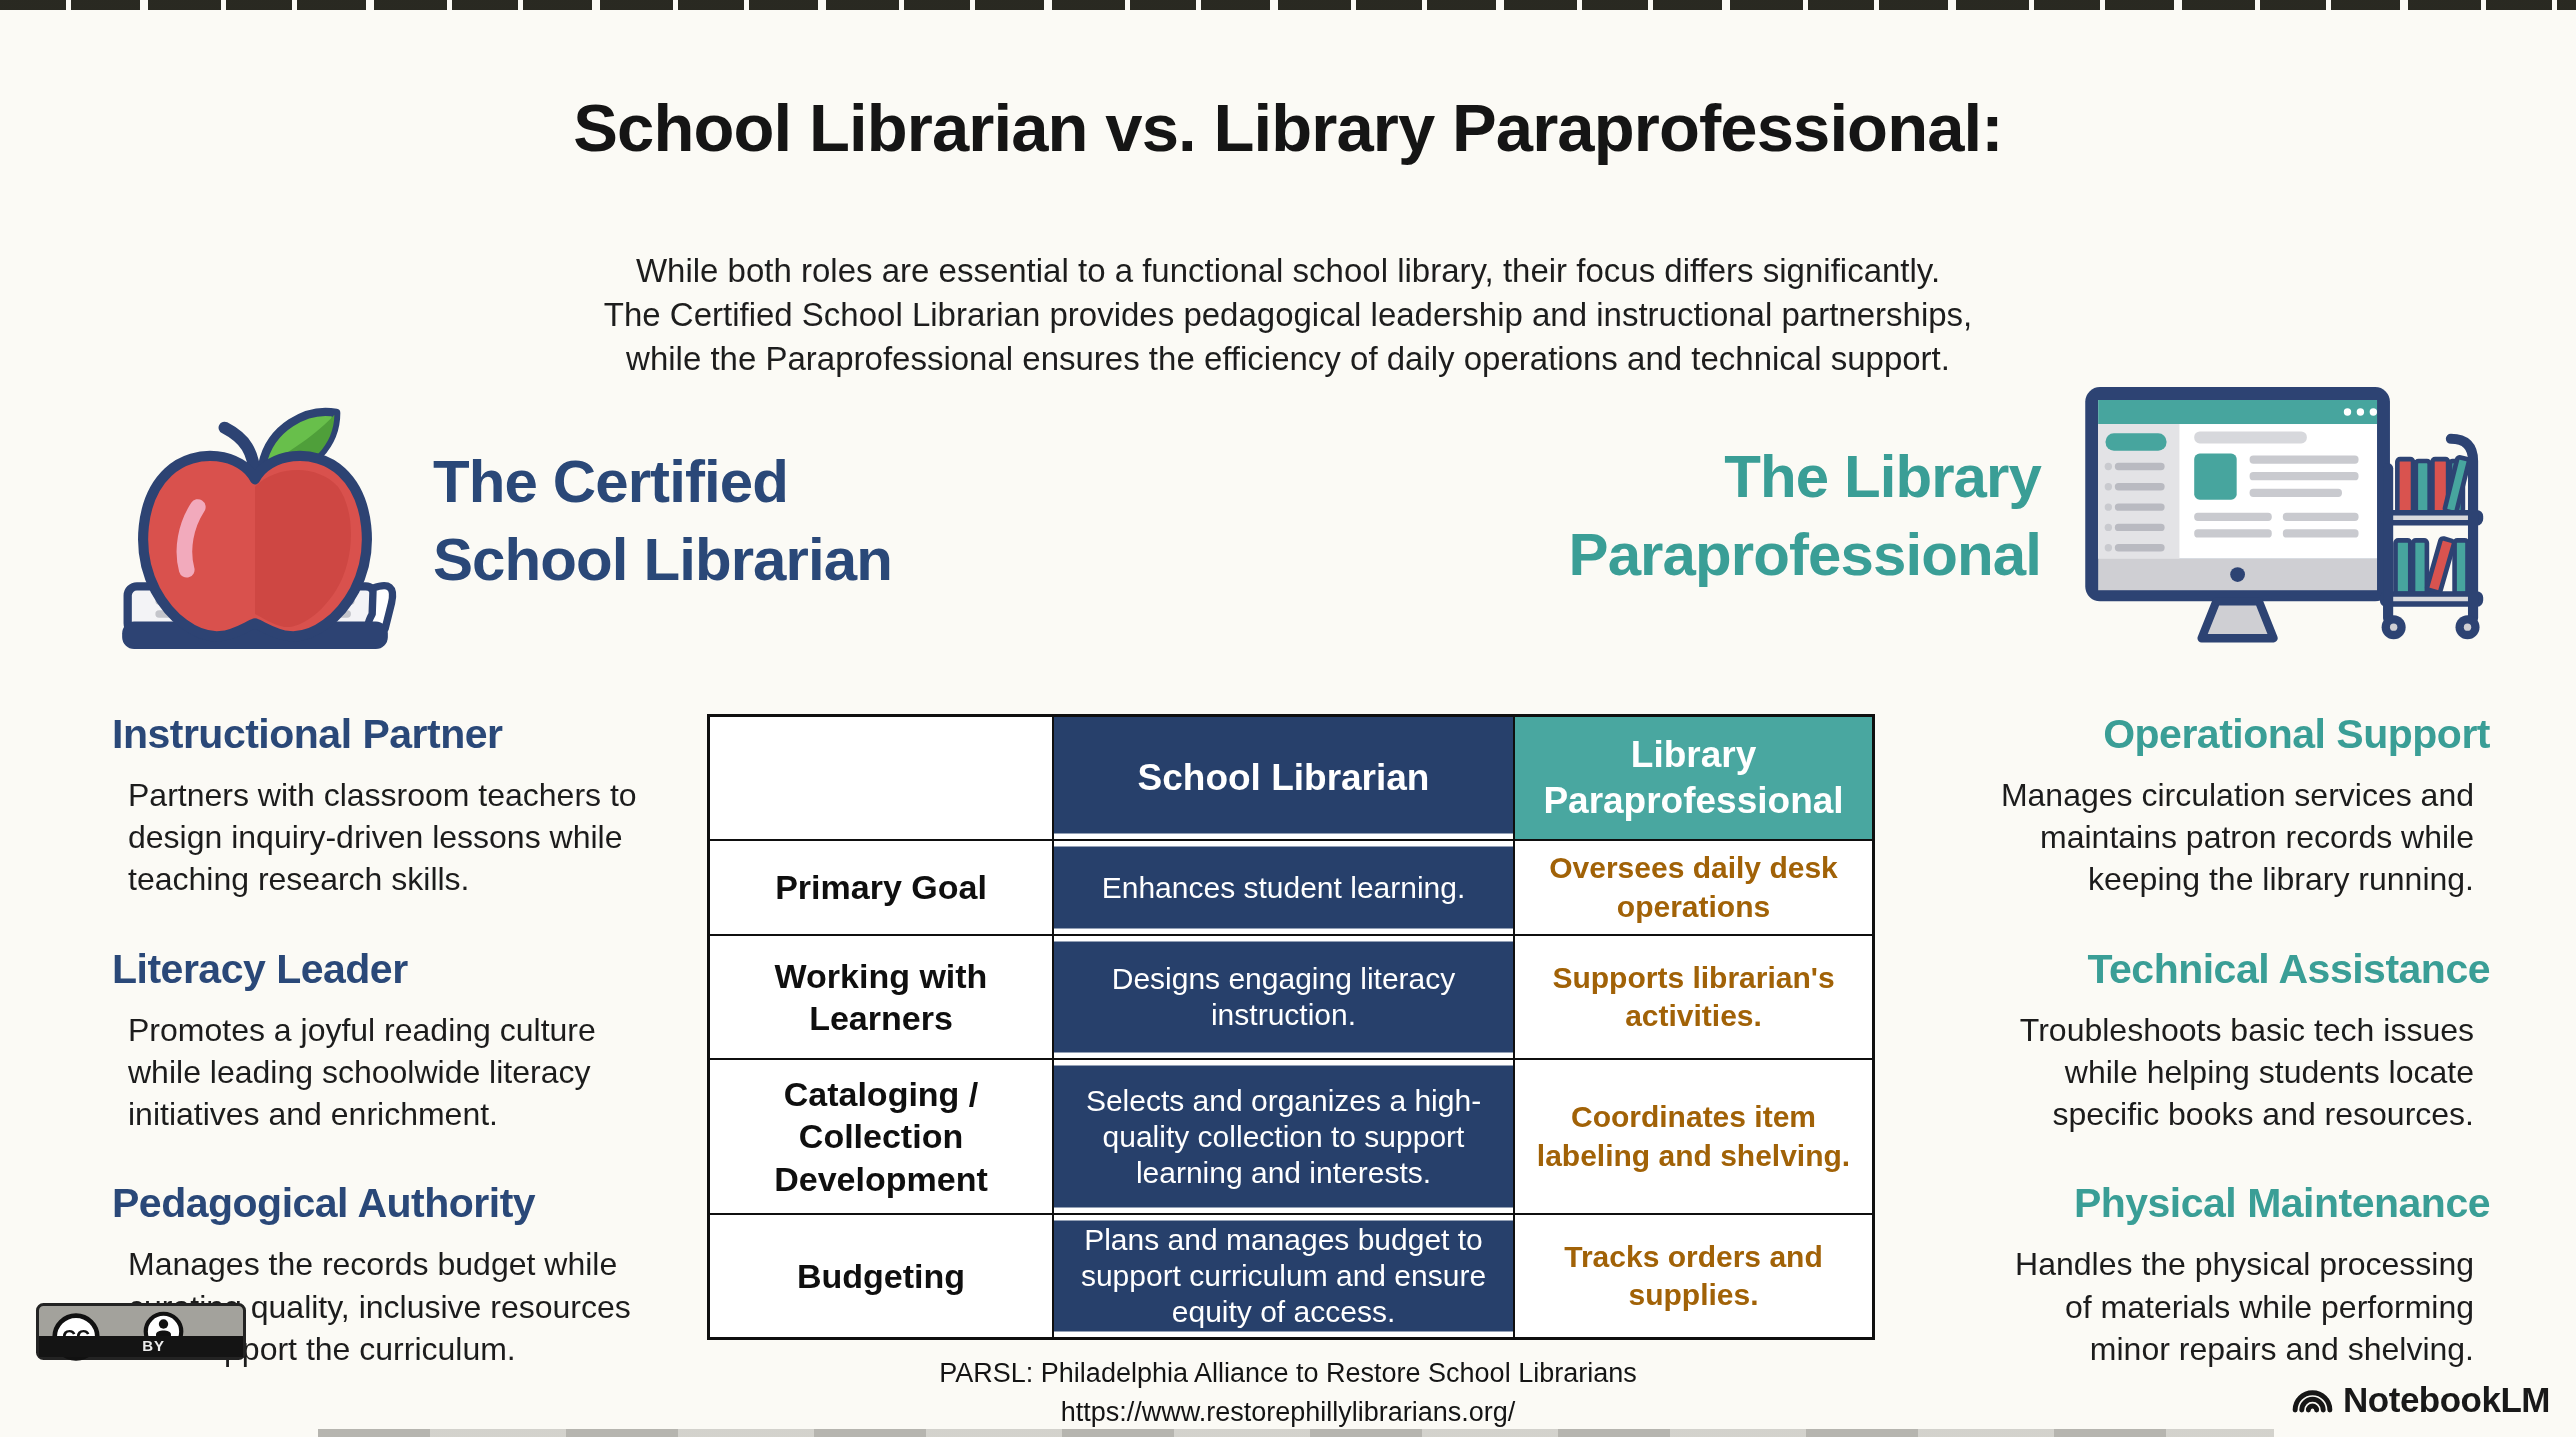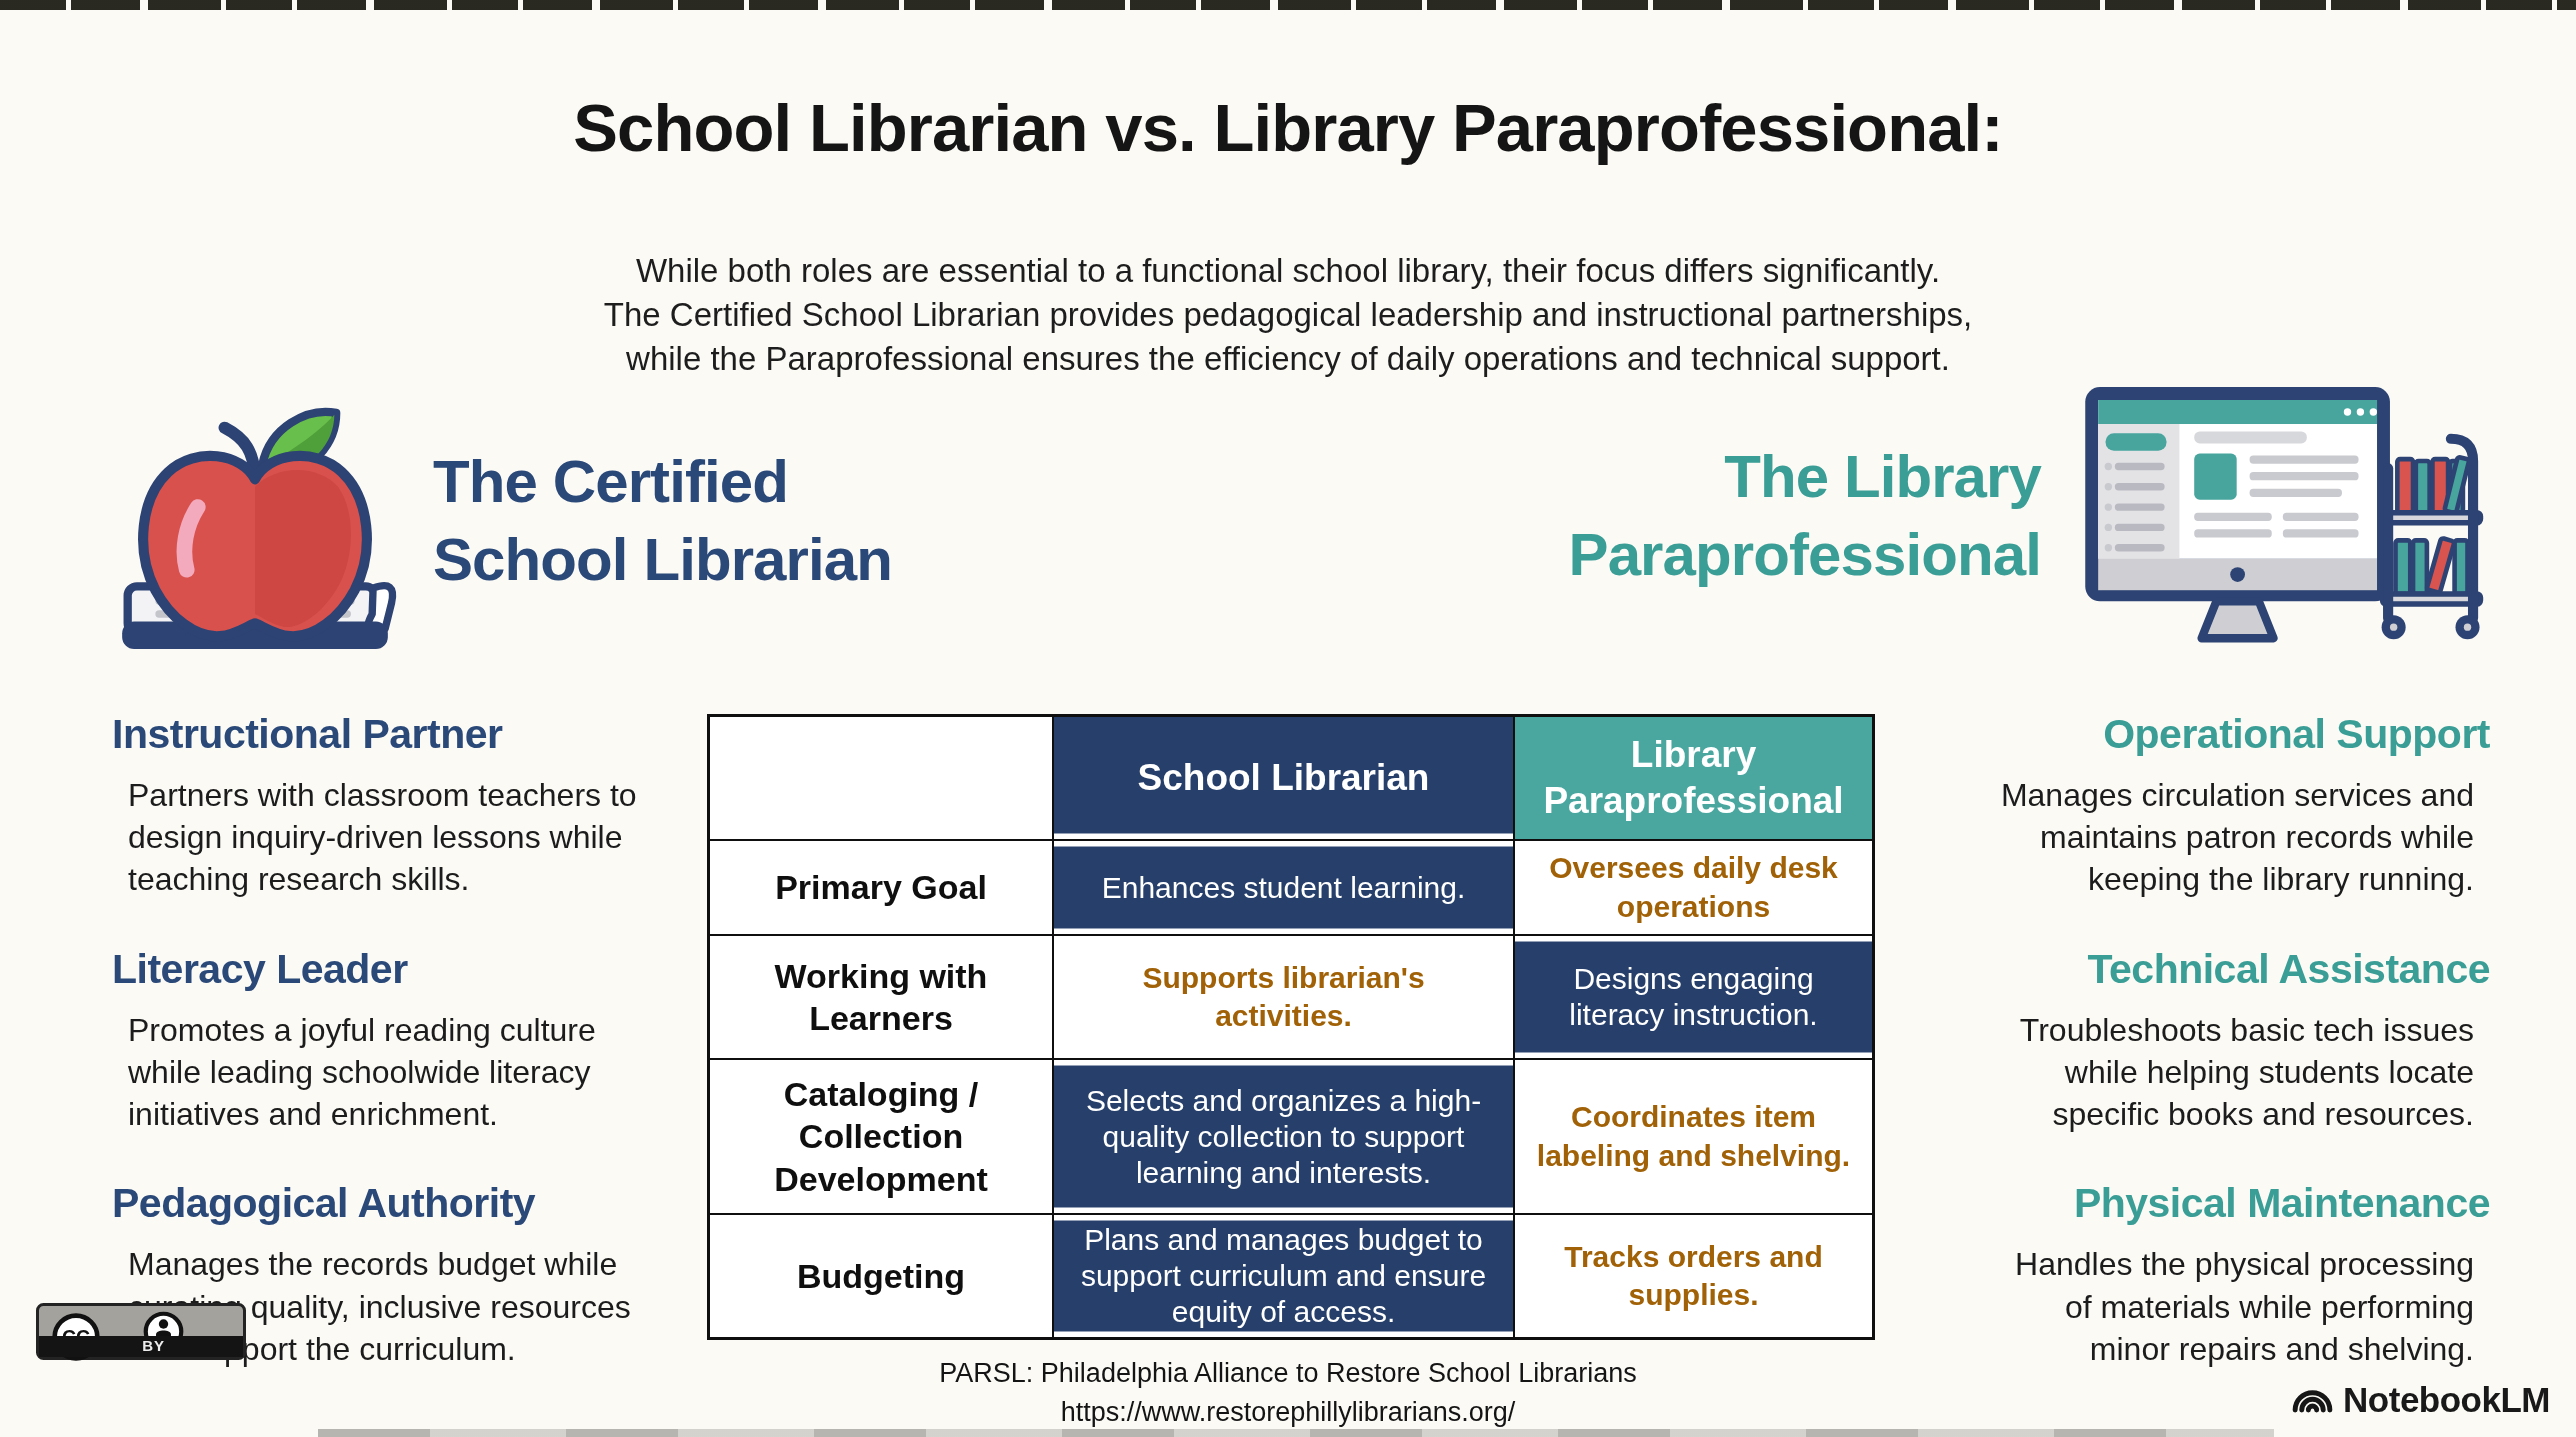--- a/index.html
+++ b/index.html
@@ -175,22 +175,22 @@
   <div class="cmp-table">
     <div class="cell corner"></div>
     <div class="cell navy head">School Librarian</div>
     <div class="cell teal head">Library Paraprofessional</div>
 
     <div class="cell label">Primary Goal</div>
     <div class="cell navy">Enhances student learning.</div>
     <div class="cell plain">Oversees daily desk operations</div>
 
     <div class="cell label">Working with Learners</div>
+    <div class="cell navy">Designs engaging literacy instruction.</div>
     <div class="cell plain">Supports librarian's activities.</div>
-    <div class="cell navy">Designs engaging literacy instruction.</div>
 
     <div class="cell label">Cataloging / Collection Development</div>
     <div class="cell navy">Selects and organizes a high-quality collection to support learning and interests.</div>
     <div class="cell plain">Coordinates item labeling and shelving.</div>
 
     <div class="cell label">Budgeting</div>
     <div class="cell navy">Plans and manages budget to support curriculum and ensure equity of access.</div>
     <div class="cell plain">Tracks orders and supplies.</div>
   </div>
 

